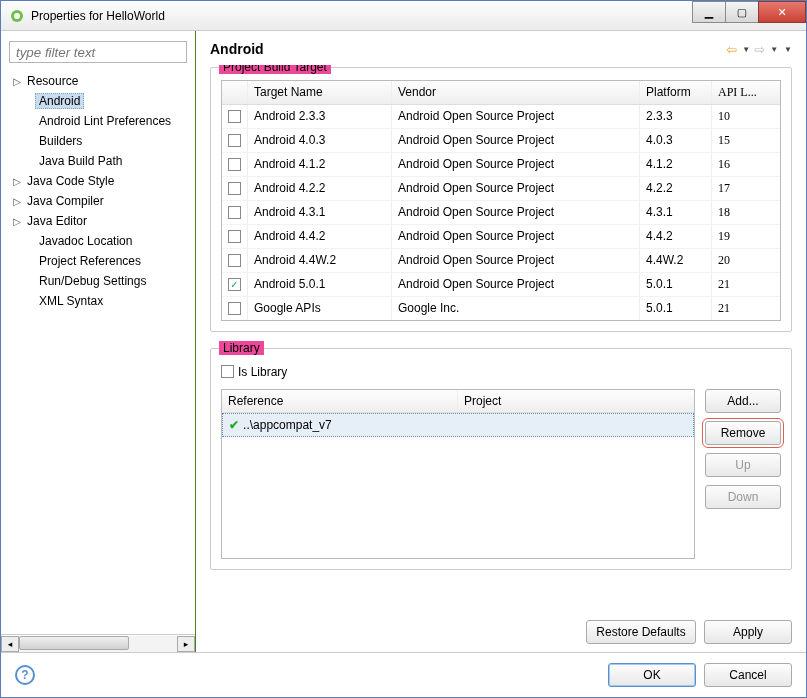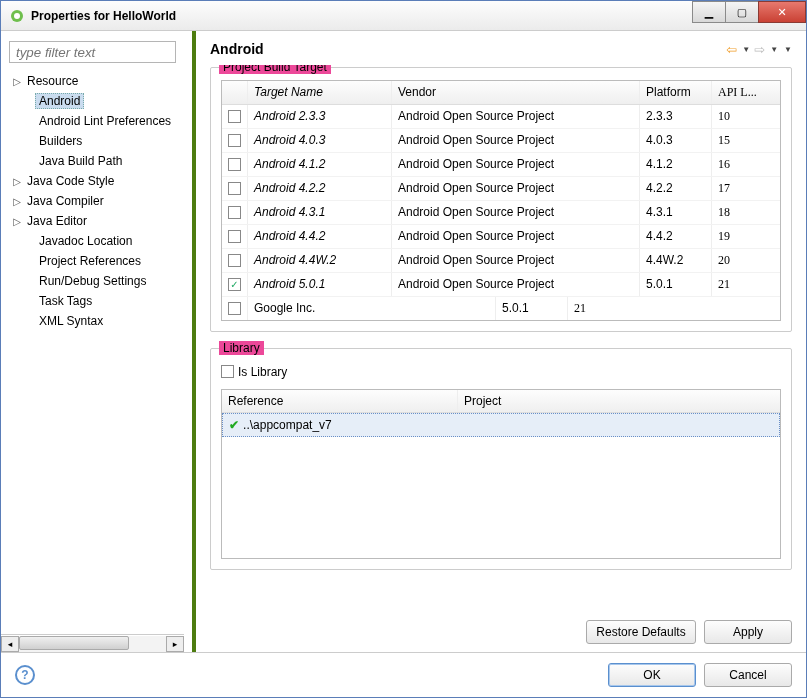--- a/index.html
+++ b/index.html
@@ -1,26 +1,26 @@
 <!DOCTYPE html>
 <html><head>
 <meta charset="utf-8">
 <style>
   * { box-sizing: border-box; font-family: "Segoe UI", Tahoma, sans-serif; }
   body { margin: 0; background: #fff; font-size: 12px; color: #000; }
   .window { width: 807px; height: 698px; border: 1px solid #5a7db8; display: flex; flex-direction: column; background: #fff; }
   .titlebar { height: 30px; background: linear-gradient(#fdfdfd,#ebebeb); display: flex; align-items: center; padding: 0 0 0 8px; border-bottom: 1px solid #ccc; }
   .titlebar-icon { width: 16px; height: 16px; margin-right: 6px; }
-  .titlebar-title { flex: 0 0 auto; font-weight: bold; }
+  .titlebar-title { flex: 0 0 auto; }
   .titlebar-spacer { flex: 1; }
   .winbtns { display: flex; height: 100%; }
   .winbtn { width: 34px; height: 22px; border: 1px solid #8a8a8a; background: linear-gradient(#f5f5f5,#d8d8d8); margin-left: -1px; display:flex; align-items:center; justify-content:center; font-size:11px; }
   .winbtn.close { width: 48px; background: linear-gradient(#e7796e,#c94134); color: #fff; border-color:#8a3a33; }
   .content { flex: 1; display: flex; overflow: hidden; }
-  .sidebar { width: 195px; border-right: 4px solid #4d7c0f; display: flex; flex-direction: column; padding: 6px 8px 0 0; }
+  .sidebar { width: 195px; border-right: 1px solid #4d7c0f; display: flex; flex-direction: column; padding: 6px 0 0 0; }
   .filter { margin: 4px 8px 6px 8px; }
   .filter input { width: 100%; height: 22px; padding: 2px 6px; border: 1px solid #b5b5b5; color:#888; font-style: italic; }
   .tree { flex: 1; overflow: auto; padding: 2px 0 0 6px; }
   .tree-item { display:flex; align-items:center; height: 20px; padding-left: 4px; cursor: default; }
   .tree-arrow { width: 12px; text-align:center; color:#555; font-size:10px; }
   .tree-label { padding: 1px 4px; }
   .tree-label.selected { background: #cadcef; border:1px dotted #7aa; padding:0 3px; }
   .tree-item.child { padding-left: 16px; }
   .sidebar-scroll { height: 18px; border-top: 1px solid #ccc; display:flex; align-items:center; }
   .sb-btn { width:18px; height:16px; border:1px solid #aaa; background:#eee; display:flex;align-items:center;justify-content:center;font-size:9px; }
@@ -36,21 +36,21 @@
   .nav-drop { font-size:8px; color:#444; margin-left:2px; }
   .main-body { flex:1; overflow:auto; padding: 2px 14px 8px 14px; }
   .group { border:1px solid #ccc; border-radius:2px; margin-bottom:16px; position:relative; padding:12px 10px 10px 10px; }
   .group-title { position:absolute; top:-8px; left:8px; background:#ec4899; padding:0 4px; }
   .targets-table { border:1px solid #bbb; width:100%; }
   .targets-header, .targets-row { display:flex; }
   .targets-header { background:linear-gradient(#fdfdfd,#efefef); border-bottom:1px solid #ddd; }
   .th, .td { padding:4px 6px; border-right:1px solid #eee; }
   .th:last-child, .td:last-child{ border-right:none;font-family:Liberation Serif, serif; }
   .col-chk { width:26px; display:flex; align-items:center; justify-content:center; }
-  .col-name { width:144px;font-style:italic; }
+  .col-name { width:144px; }
   .col-vendor { width:248px; }
   .col-platform { width:72px; }
   .col-api { width:56px; }
   .targets-row { border-bottom:1px solid #f2f2f2; }
   .targets-row:last-child { border-bottom:none; }
   .chk { width:13px; height:13px; border:1px solid #888; background:#fff; display:flex; align-items:center; justify-content:center; font-size:10px; color:#2a6; }
   .lib-chk-row { display:flex; align-items:flex-start; margin:4px 0 10px 0; gap:4px; }
   .lib-body { display:flex; gap:10px; }
   .refs-table { border:1px solid #bbb; flex:1; height:170px; }
   .refs-header { display:flex; background:linear-gradient(#fdfdfd,#efefef); border-bottom:1px solid #ddd; }
@@ -132,24 +132,20 @@
           <div class="tree-item child">
             <span class="tree-arrow"></span>
             <span class="tree-label">Project References</span>
           </div>
           <div class="tree-item child">
             <span class="tree-arrow"></span>
             <span class="tree-label">Run/Debug Settings</span>
           </div>
           <div class="tree-item child">
             <span class="tree-arrow"></span>
-            <span class="tree-label">Task Tags</span>
-          </div>
-          <div class="tree-item child">
-            <span class="tree-arrow"></span>
             <span class="tree-label">XML Syntax</span>
           </div>
         </div>
       <div class="sidebar-scroll">
         <div class="sb-btn">◂</div>
         <div class="sb-track">
             <div class="sb-thumb"></div>
           </div>
         <div class="sb-btn">▸</div>
       </div>
@@ -248,20 +244,21 @@
                   </div>
                   <div class="td col-name">Android 5.0.1</div>
                   <div class="td col-vendor">Android Open Source Project</div>
                   <div class="td col-platform">5.0.1</div>
                   <div class="td col-api">21</div>
                 </div>
                 <div class="targets-row">
                   <div class="td col-chk">
                     <span class="chk"></span>
                   </div>
+                  <div class="td col-name">Google APIs</div>
                   <div class="td col-vendor">Google Inc.</div>
                   <div class="td col-platform">5.0.1</div>
                   <div class="td col-api">21</div>
                 </div>
               </div>
           </div>
         </div>
 
         <div class="group">
           <span class="group-title">Library</span>
@@ -277,20 +274,26 @@
               </div>
               <div id="refs-body">
                   <div class="refs-row">
                     <div class="rtd rcol-ref">
                       <span class="check-icon">✔</span>
                       <span>..\appcompat_v7</span>
                     </div>
                   </div>
                 </div>
             </div>
+            <div class="lib-buttons">
+              <div class="btn">Add...</div>
+              <div class="btn remove-highlight">Remove</div>
+              <div class="btn disabled">Up</div>
+              <div class="btn disabled">Down</div>
+            </div>
           </div>
         </div>
 
       </div>
 
       <div class="restore-row">
         <div class="btn" style="width:110px">Restore Defaults</div>
         <div class="btn wide">Apply</div>
       </div>
     </div>

